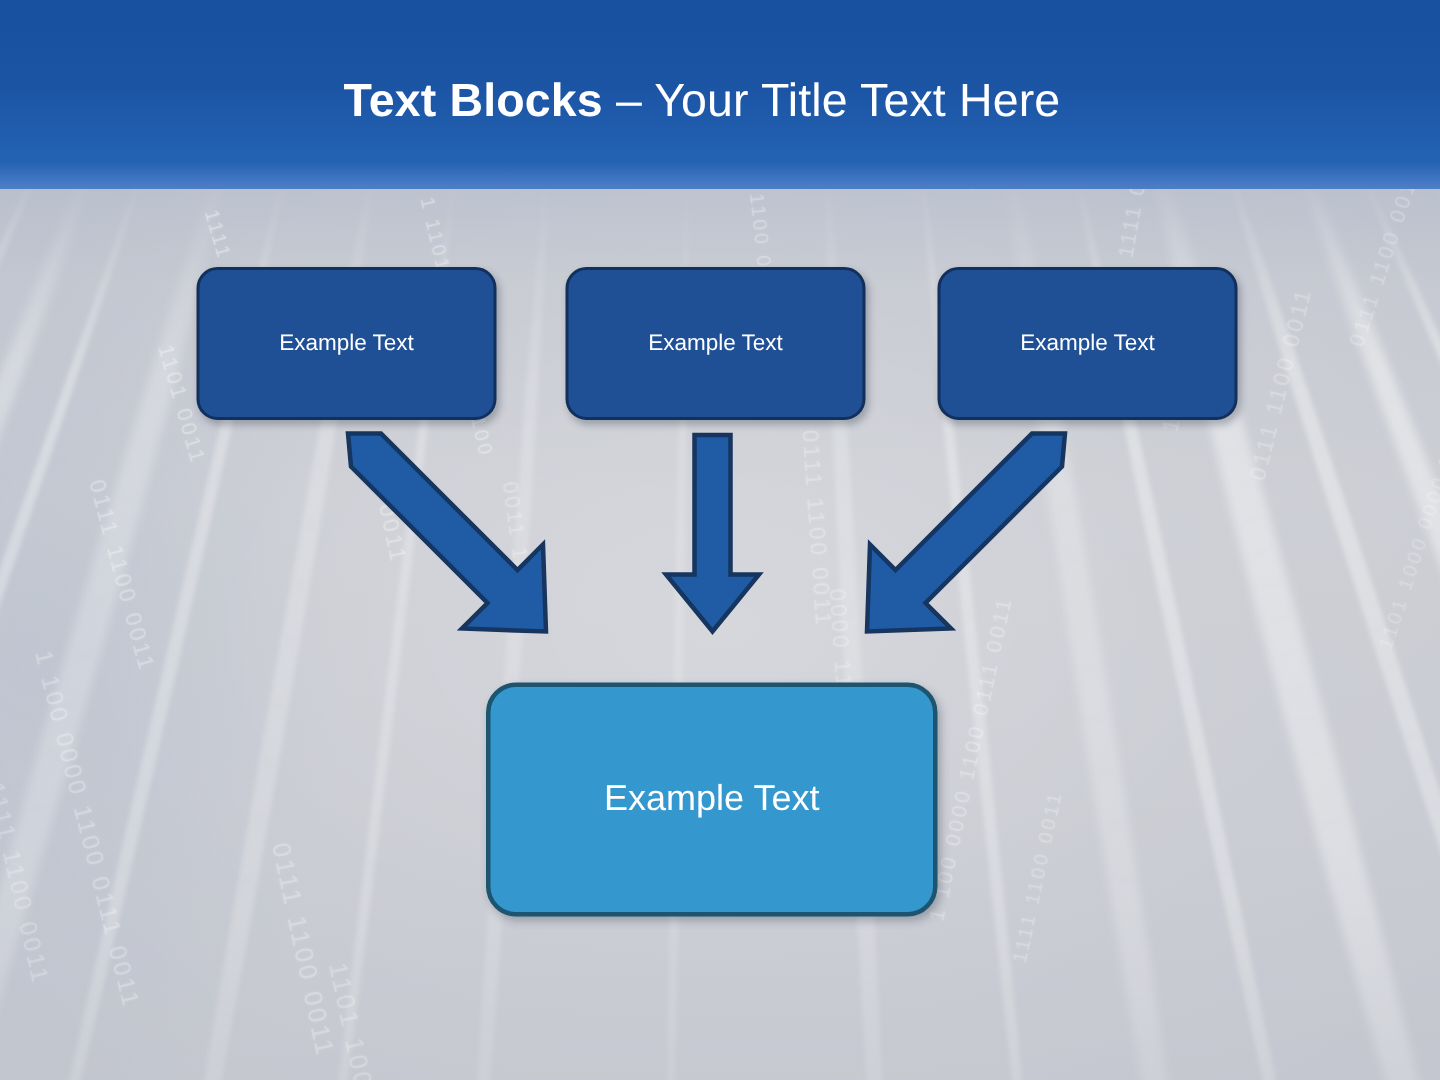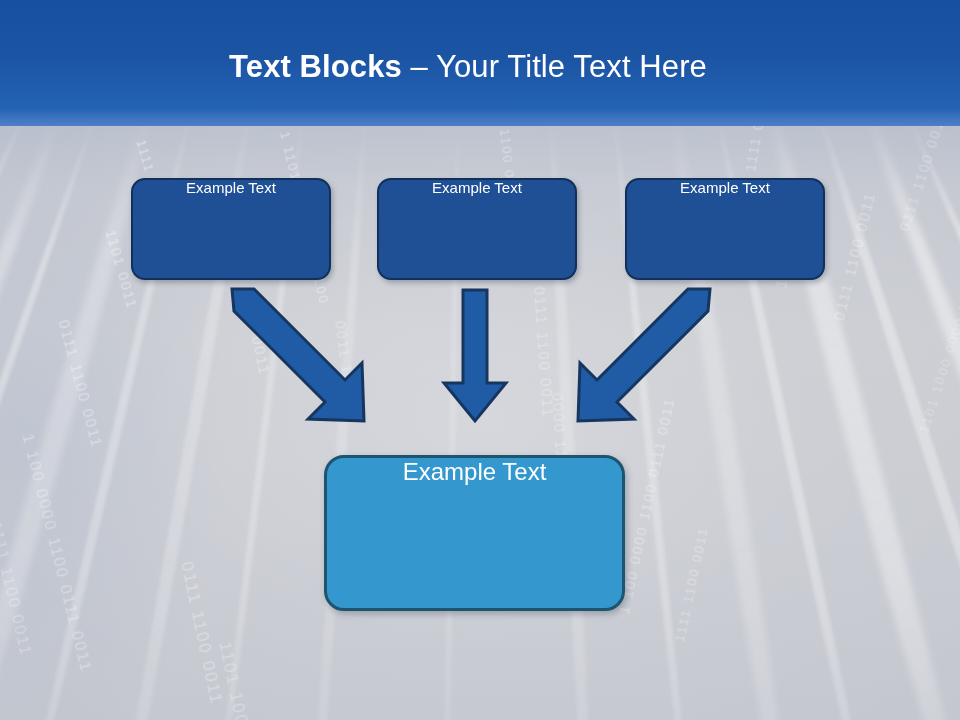--- a/index.html
+++ b/index.html
@@ -100,21 +100,21 @@
     letter-spacing: 0.1px;
   }
   .title-strong { font-weight: bold; }
   .title-rest { font-weight: normal; }
 
   
   .node {
     position: absolute;
     box-sizing: border-box;
     display: flex;
-    align-items: flex-start;
+    align-items: center;
     justify-content: center;
     color: #ffffff;
     text-align: center;
   }
 
   .node-top {
     width: 200px;
     height: 102px;
     background: #1f4f94;
     border: 2px solid #12305c;

